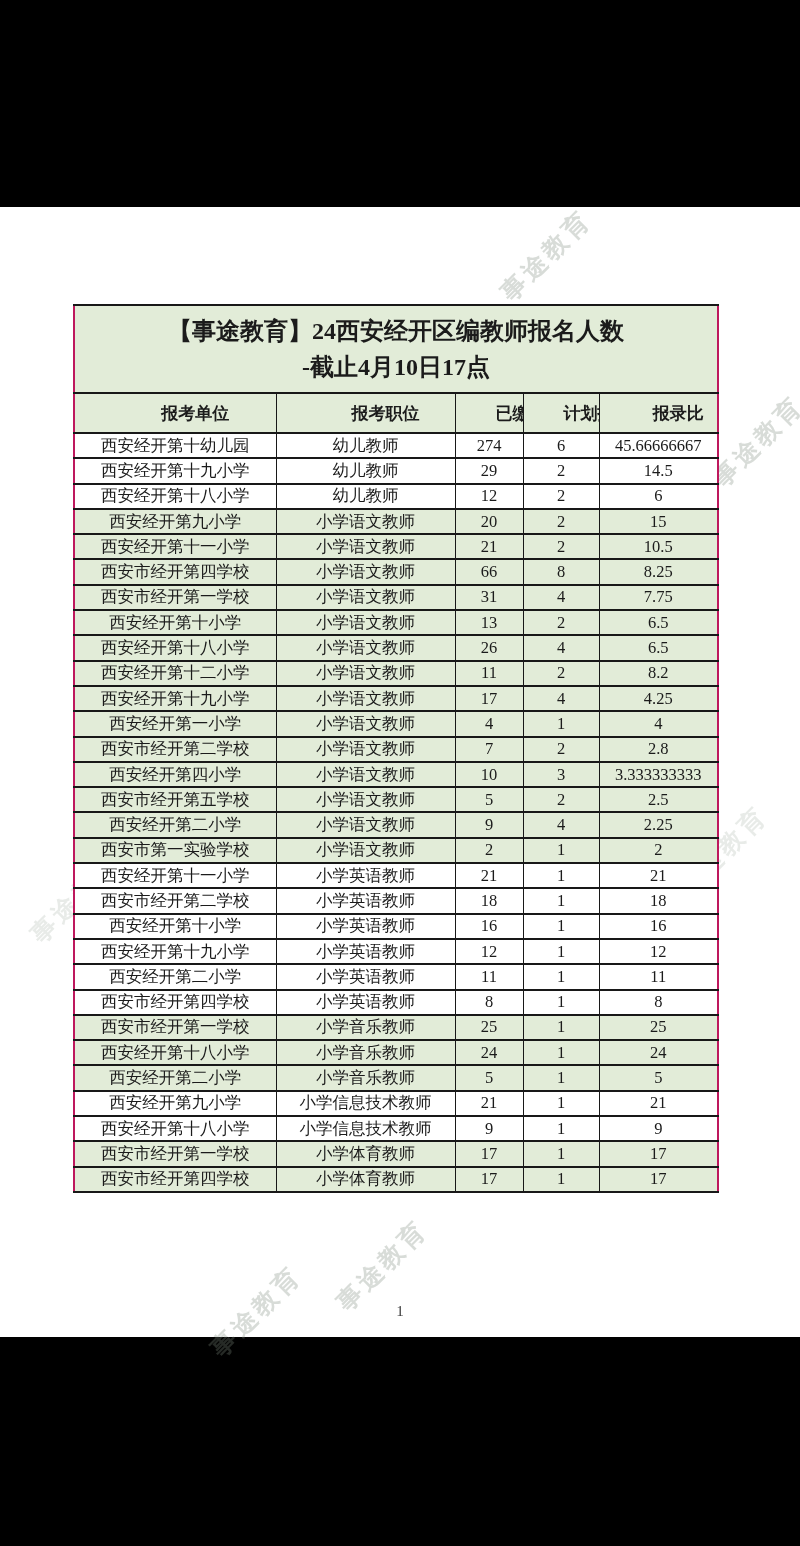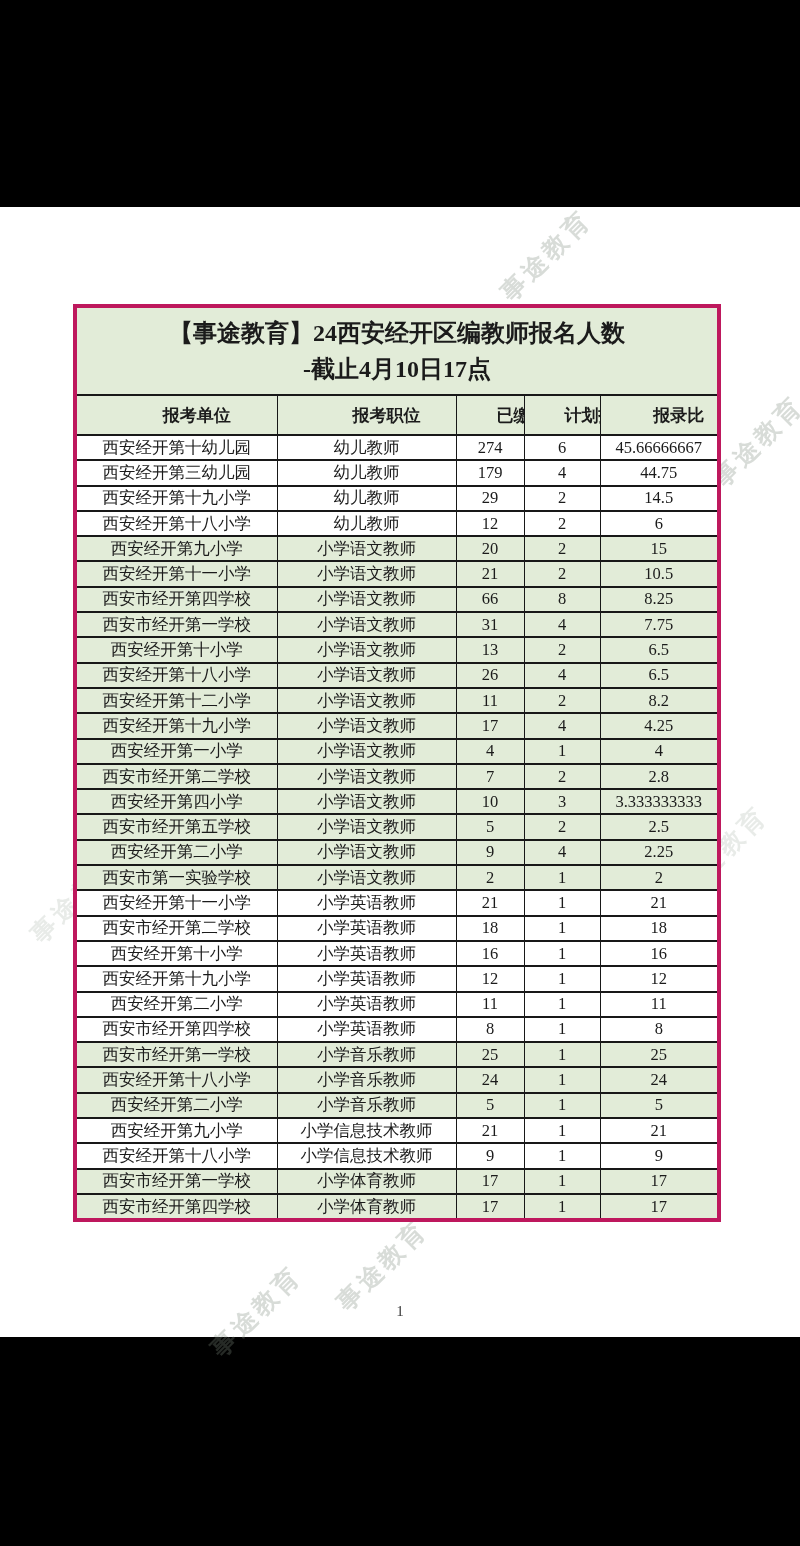--- a/index.html
+++ b/index.html
@@ -15,21 +15,21 @@
     border-collapse:collapse;table-layout:fixed;
     color:#1b1b1b;
   }
   .doc-table td,.doc-table th{
     border:1px solid #181818;
     border-top-width:2px;border-bottom-width:2px;
     text-align:center;vertical-align:middle;
     overflow:hidden;white-space:nowrap;
     padding:0;
   }
-  .doc-table{border:4px solid #be185d;}
+  .doc-table{border:2px solid #be185d;}
   .col-school{width:202px;}
   .col-position{width:179px;}
   .col-paid{width:68px;}
   .col-plan{width:76px;}
   .col-ratio{width:119px;}
   .title-cell{
     height:86px;background:#e2ecd8;
     font-size:24px;font-weight:bold;line-height:1.5;
   }
   .header-row th{
@@ -89,27 +89,20 @@
         <th>报录比</th>
       </tr>
     <tr class="data-row white">
     <td>西安经开第十幼儿园</td>
     <td>幼儿教师</td>
     <td>274</td>
     <td>6</td>
     <td>45.66666667</td>
   </tr>
         <tr class="data-row white">
-    <td>西安经开第三幼儿园</td>
-    <td>幼儿教师</td>
-    <td>179</td>
-    <td>4</td>
-    <td>44.75</td>
-  </tr>
-        <tr class="data-row white">
     <td>西安经开第十九小学</td>
     <td>幼儿教师</td>
     <td>29</td>
     <td>2</td>
     <td>14.5</td>
   </tr>
         <tr class="data-row white">
     <td>西安经开第十八小学</td>
     <td>幼儿教师</td>
     <td>12</td>

